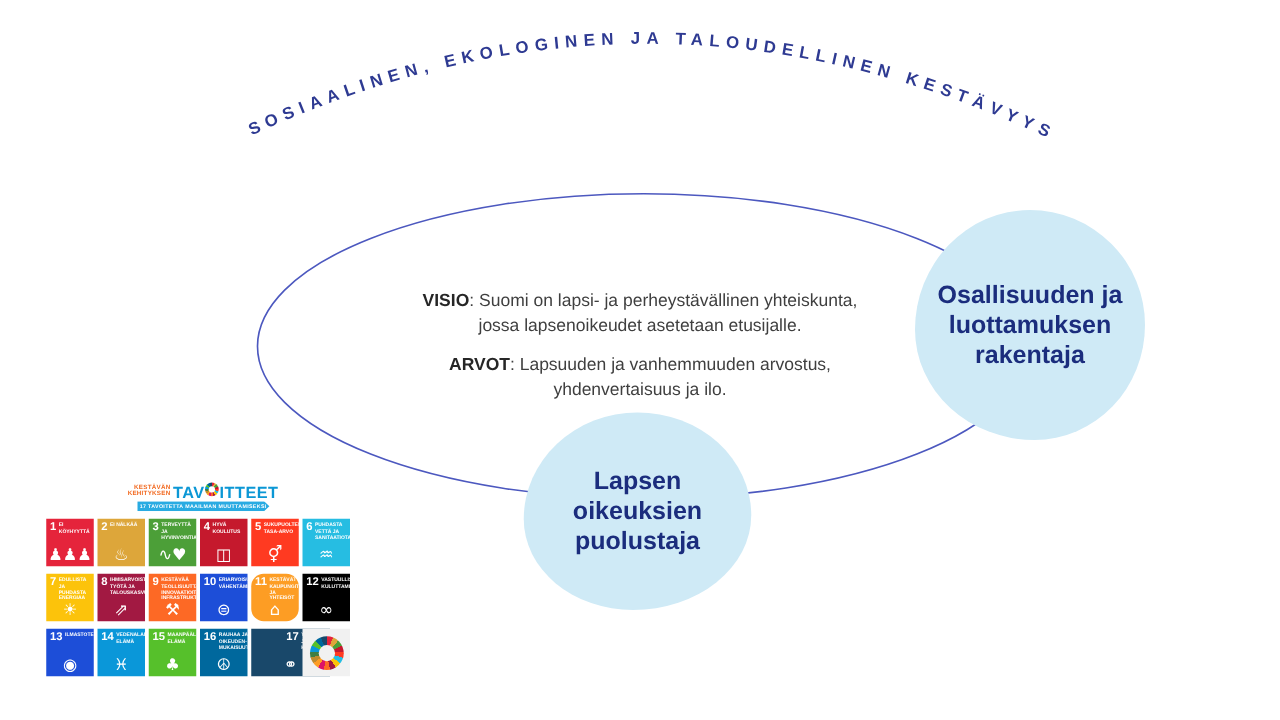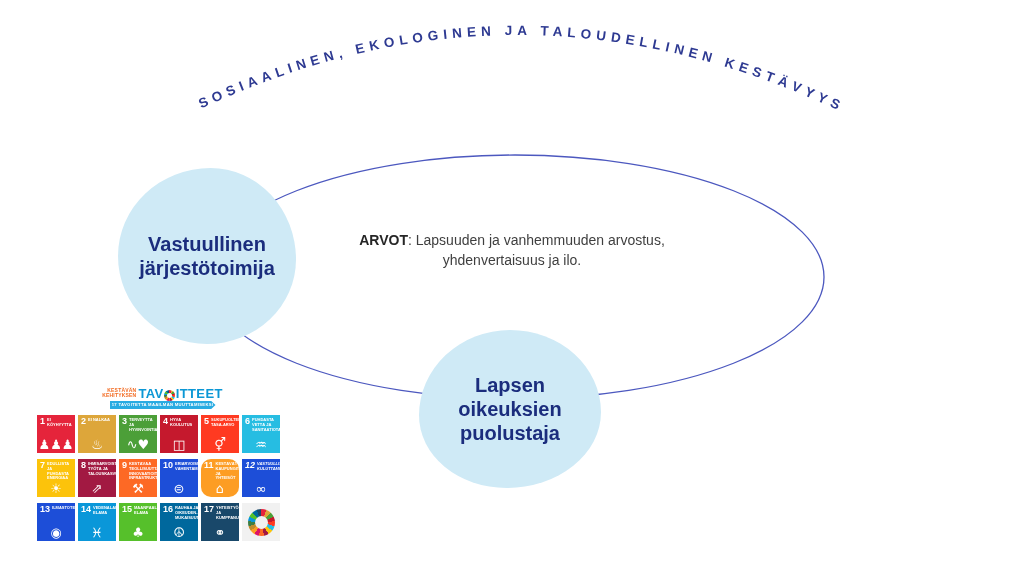--- a/index.html
+++ b/index.html
@@ -37,21 +37,21 @@
   #center-statement b{color:#262626;}
   .pre{white-space:pre-line;}
   
   #sdg-block{position:absolute;z-index:1;left:37px;top:386px;width:243px;}
   #sdg-header{display:flex;justify-content:center;align-items:center;margin-left:8px;height:14px;}
   .brand-small{
     font-size:5px;font-weight:bold;color:#f26a21;text-align:right;
     line-height:1.1;letter-spacing:.2px;margin-right:2px;
   }
   .brand-title{
-    display:flex;align-items:flex-end;font-size:13px;font-weight:bold;
+    display:flex;align-items:flex-start;font-size:13px;font-weight:bold;
     color:#0b97d5;letter-spacing:.4px;
   }
   .brand-wheel{width:11px;height:11px;border-radius:50%;margin:0 .5px;
     display:flex;align-items:center;justify-content:center;}
   .wheel-hole-sm{width:5px;height:5px;border-radius:50%;background:#ffffff;}
   #sdg-ribbon{
     width:106px;height:8px;margin:1px auto 0 auto;background:#29abe2;
     clip-path:polygon(0 0,96% 0,100% 50%,96% 100%,0 100%);
     color:#ffffff;font-size:4.2px;font-weight:bold;letter-spacing:.3px;
     line-height:8px;text-align:center;position:relative;left:4px;
@@ -79,31 +79,34 @@
   <svg id="diagram-svg" width="1024" height="576" viewBox="0 0 1024 576">
     <defs>
       <path id="arc-path" d="M 194 112 Q 516 -42 842 112" fill="none"></path>
     </defs>
     <ellipse cx="515" cy="277" rx="309" ry="122" fill="none" stroke="#4c58bf" stroke-width="1.3"></ellipse>
     <text class="arc-text">
       <textPath href="#arc-path" startOffset="8">SOSIAALINEN, EKOLOGINEN JA TALOUDELLINEN KESTÄVYYS</textPath>
     </text>
   </svg>
 
-  <div class="blob" id="blob-left">
-    <span class="blob-label">Vastuullinen
-järjestötoimija</span>
+  <div class="blob" id="blob-right">
+    <span class="blob-label">Osallisuuden ja
+luottamuksen
+rakentaja</span>
   </div>
   <div class="blob" id="blob-bottom">
     <span class="blob-label">Lapsen
 oikeuksien
 puolustaja</span>
   </div>
 
   <div id="center-statement">
+    <p><b>VISIO</b><span class="pre">: Suomi on lapsi- ja perheystävällinen yhteiskunta,
+jossa lapsenoikeudet asetetaan etusijalle.</span></p>
     <p><b>ARVOT</b><span class="pre">: Lapsuuden ja vanhemmuuden arvostus,
 yhdenvertaisuus ja ilo.</span></p>
   </div>
 
   <div id="sdg-block">
     <div id="sdg-header">
       <div class="brand-small pre">KESTÄVÄN
 KEHITYKSEN</div>
       <div class="brand-title">
         <span>TAV</span>
@@ -185,21 +188,21 @@
     </div>
     <div class="tile-icon">⊜</div>
   </div>
         <div class="tile" style="background: rgb(253, 157, 36); border-radius: 10px;">
     <div class="tile-head">
       <span class="tile-num">11</span>
       <span class="tile-label">KESTÄVÄT KAUPUNGIT JA YHTEISÖT</span>
     </div>
     <div class="tile-icon">⌂</div>
   </div>
-        <div class="tile" style="background: #1d4ed8; font-style: italic;">
+        <div class="tile" style="background: #000000;">
     <div class="tile-head">
       <span class="tile-num">12</span>
       <span class="tile-label">VASTUULLISTA KULUTTAMISTA</span>
     </div>
     <div class="tile-icon">∞</div>
   </div>
         <div class="tile" style="background: #1d4ed8;">
     <div class="tile-head">
       <span class="tile-num">13</span>
       <span class="tile-label">ILMASTOTEKOJA</span>
@@ -220,21 +223,21 @@
     </div>
     <div class="tile-icon">♣</div>
   </div>
         <div class="tile" style="background: rgb(0, 104, 157);">
     <div class="tile-head">
       <span class="tile-num">16</span>
       <span class="tile-label">RAUHAA JA OIKEUDEN-MUKAISUUTTA</span>
     </div>
     <div class="tile-icon">☮</div>
   </div>
-        <div class="tile" style="background: rgb(25, 72, 106);">
+        <div class="tile" style="background: rgb(25, 72, 106); padding-left: 25px;">
     <div class="tile-head">
       <span class="tile-num">17</span>
       <span class="tile-label">YHTEISTYÖ JA KUMPPANUUS</span>
     </div>
     <div class="tile-icon">⚭</div>
   </div>
         <div class="tile tile-wheel">
         <div class="sdg-wheel" style="background: conic-gradient(rgb(229, 36, 59) 0deg, rgb(229, 36, 59) 21.1765deg, rgb(221, 166, 58) 21.1765deg, rgb(221, 166, 58) 42.3529deg, rgb(76, 159, 56) 42.3529deg, rgb(76, 159, 56) 63.5294deg, rgb(197, 25, 45) 63.5294deg, rgb(197, 25, 45) 84.7059deg, rgb(255, 58, 33) 84.7059deg, rgb(255, 58, 33) 105.882deg, rgb(38, 189, 226) 105.882deg, rgb(38, 189, 226) 127.059deg, rgb(252, 195, 11) 127.059deg, rgb(252, 195, 11) 148.235deg, rgb(162, 25, 66) 148.235deg, rgb(162, 25, 66) 169.412deg, rgb(253, 105, 37) 169.412deg, rgb(253, 105, 37) 190.588deg, rgb(221, 19, 103) 190.588deg, rgb(221, 19, 103) 211.765deg, rgb(253, 157, 36) 211.765deg, rgb(253, 157, 36) 232.941deg, rgb(191, 139, 46) 232.941deg, rgb(191, 139, 46) 254.118deg, rgb(63, 126, 68) 254.118deg, rgb(63, 126, 68) 275.294deg, rgb(10, 151, 217) 275.294deg, rgb(10, 151, 217) 296.471deg, rgb(86, 192, 43) 296.471deg, rgb(86, 192, 43) 317.647deg, rgb(0, 104, 157) 317.647deg, rgb(0, 104, 157) 338.824deg, rgb(25, 72, 106) 338.824deg, rgb(25, 72, 106) 360deg);">
           <div class="wheel-hole"></div>
         </div>

